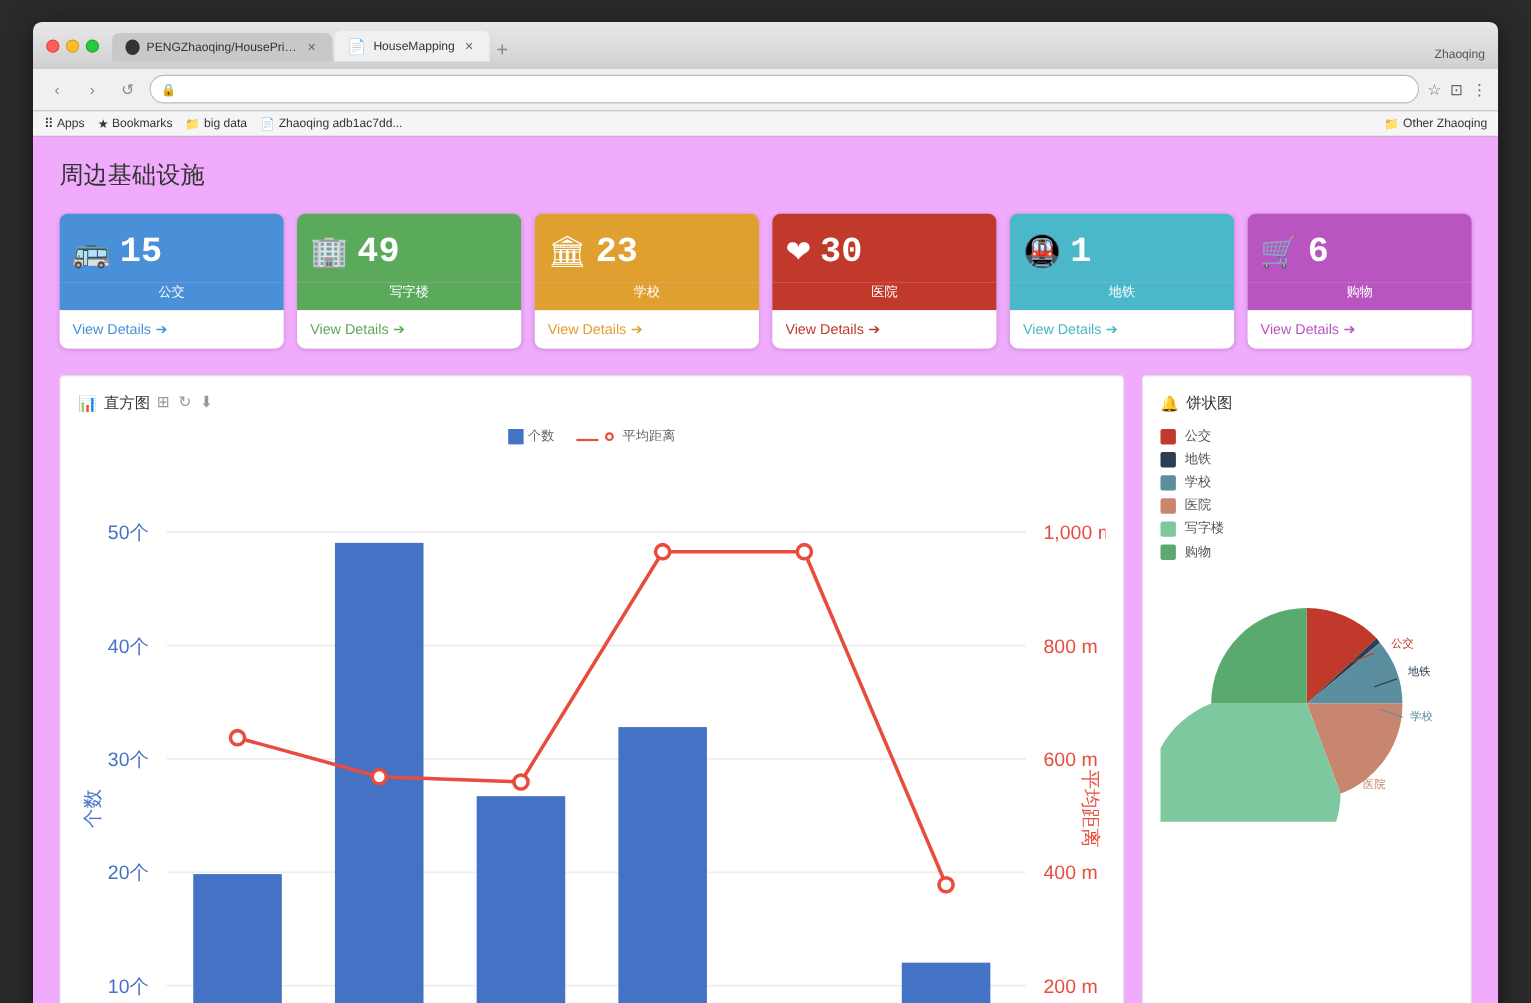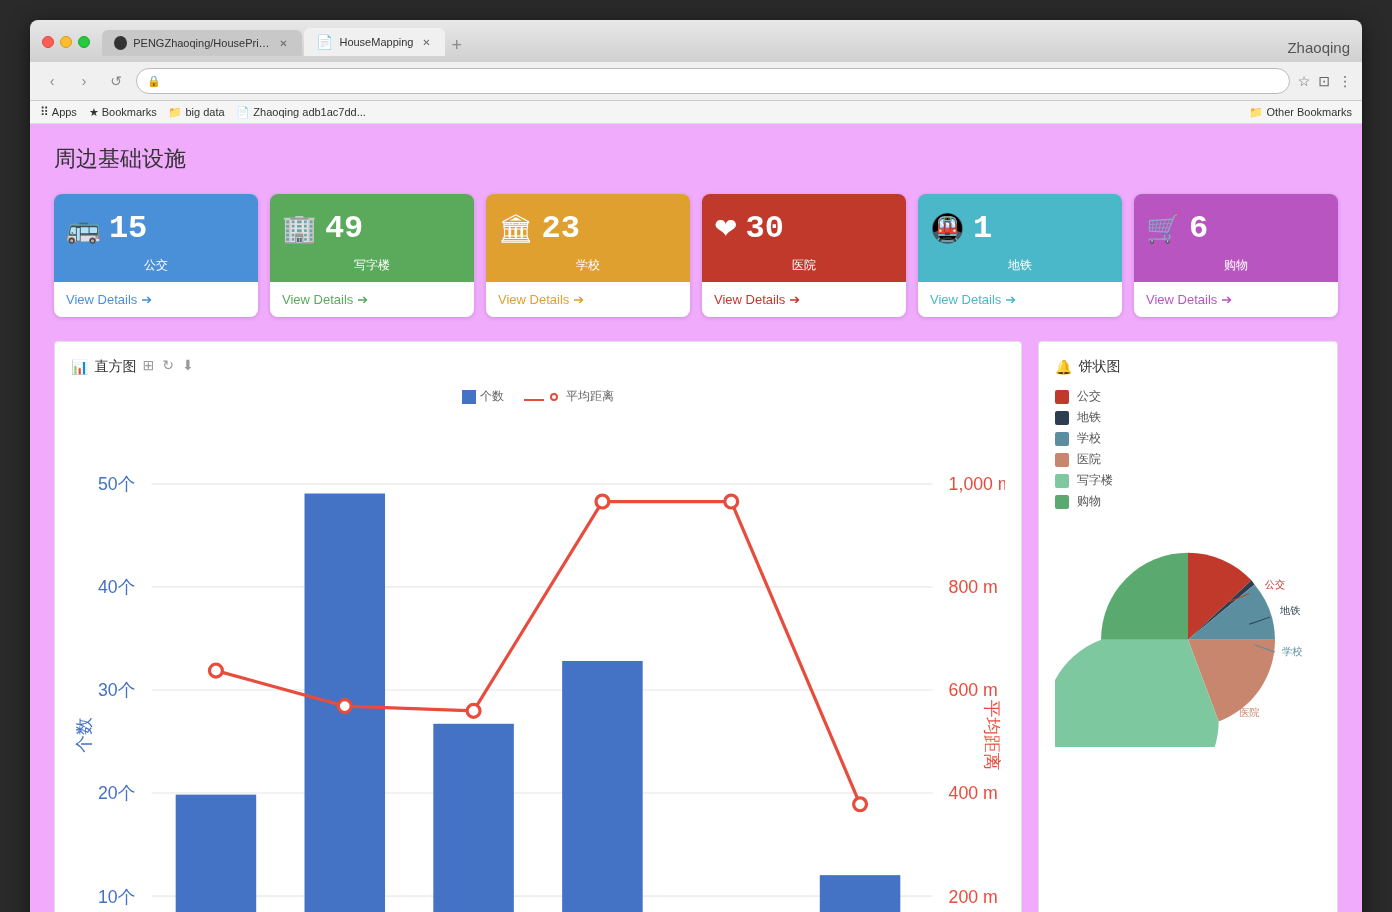--- a/index.html
+++ b/index.html
@@ -341,21 +341,21 @@
           <div class="github-icon"></div>
           <span style="font-size:11px; overflow:hidden; text-overflow:ellipsis; white-space:nowrap; max-width:140px;">PENGZhaoqing/HousePricing</span>
           <div class="tab-close">✕</div>
         </div>
         <div class="tab active">
           <span style="font-size:14px;">📄</span>
           <span style="font-size:11px;">HouseMapping</span>
           <div class="tab-close">✕</div>
         </div>
         <div style="margin-left:4px; font-size:18px; color:#888; cursor:pointer;">+</div>
-        <div style="margin-left:auto; font-size:15px; color:#555;">Zhaoqing</div>
+        <div style="margin-left:auto; font-size:11px; color:#555;">Zhaoqing</div>
       </div>
     </div>
   </div>
 
   <div class="toolbar-row">
     <button class="nav-btn">‹</button>
     <button class="nav-btn">›</button>
     <button class="nav-btn">↺</button>
     <div class="address-bar">
       <span style="font-size:11px; color:#aaa;">🔒</span>
@@ -377,21 +377,21 @@
     <div class="bookmark-item">
       <span>📁</span>
       <span>big data</span>
     </div>
     <div class="bookmark-item">
       <span>📄</span>
       <span>Zhaoqing adb1ac7dd...</span>
     </div>
     <div class="bookmark-item other-bookmarks">
       <span>📁</span>
-      <span>Other Bookmarks</span>
+      <span>Other Zhaoqing</span>
     </div>
   </div>
 
   <div class="page-content">
     <div class="left-sidebar"></div>
 
     <div class="main-content">
       <h1 class="page-title">周边基础设施</h1>
 
       <div class="cards-row">

